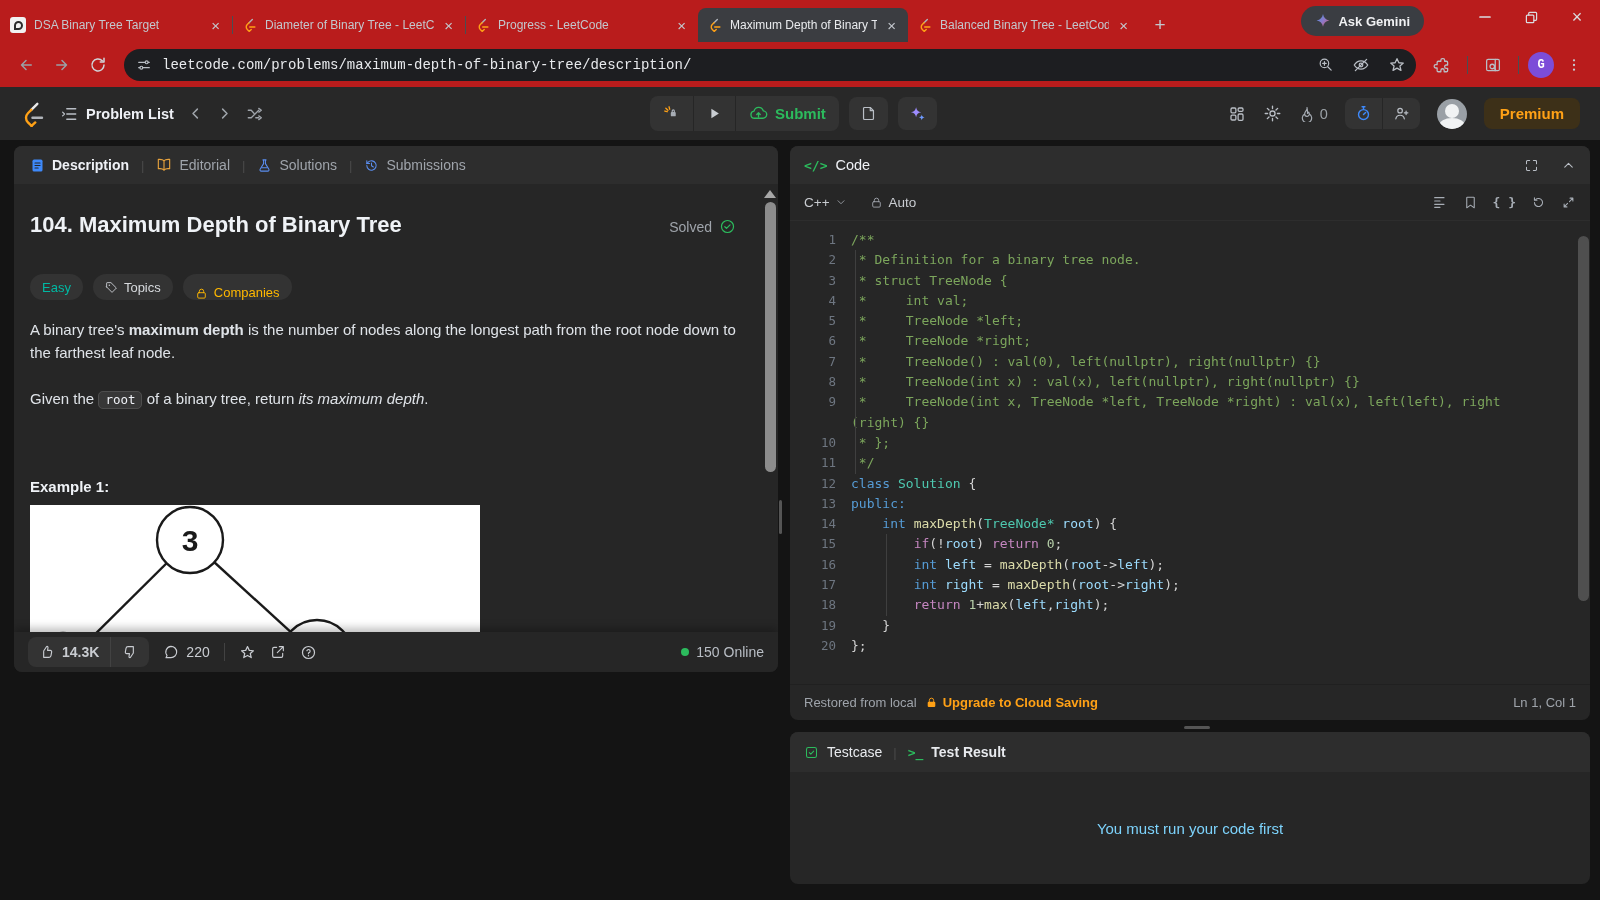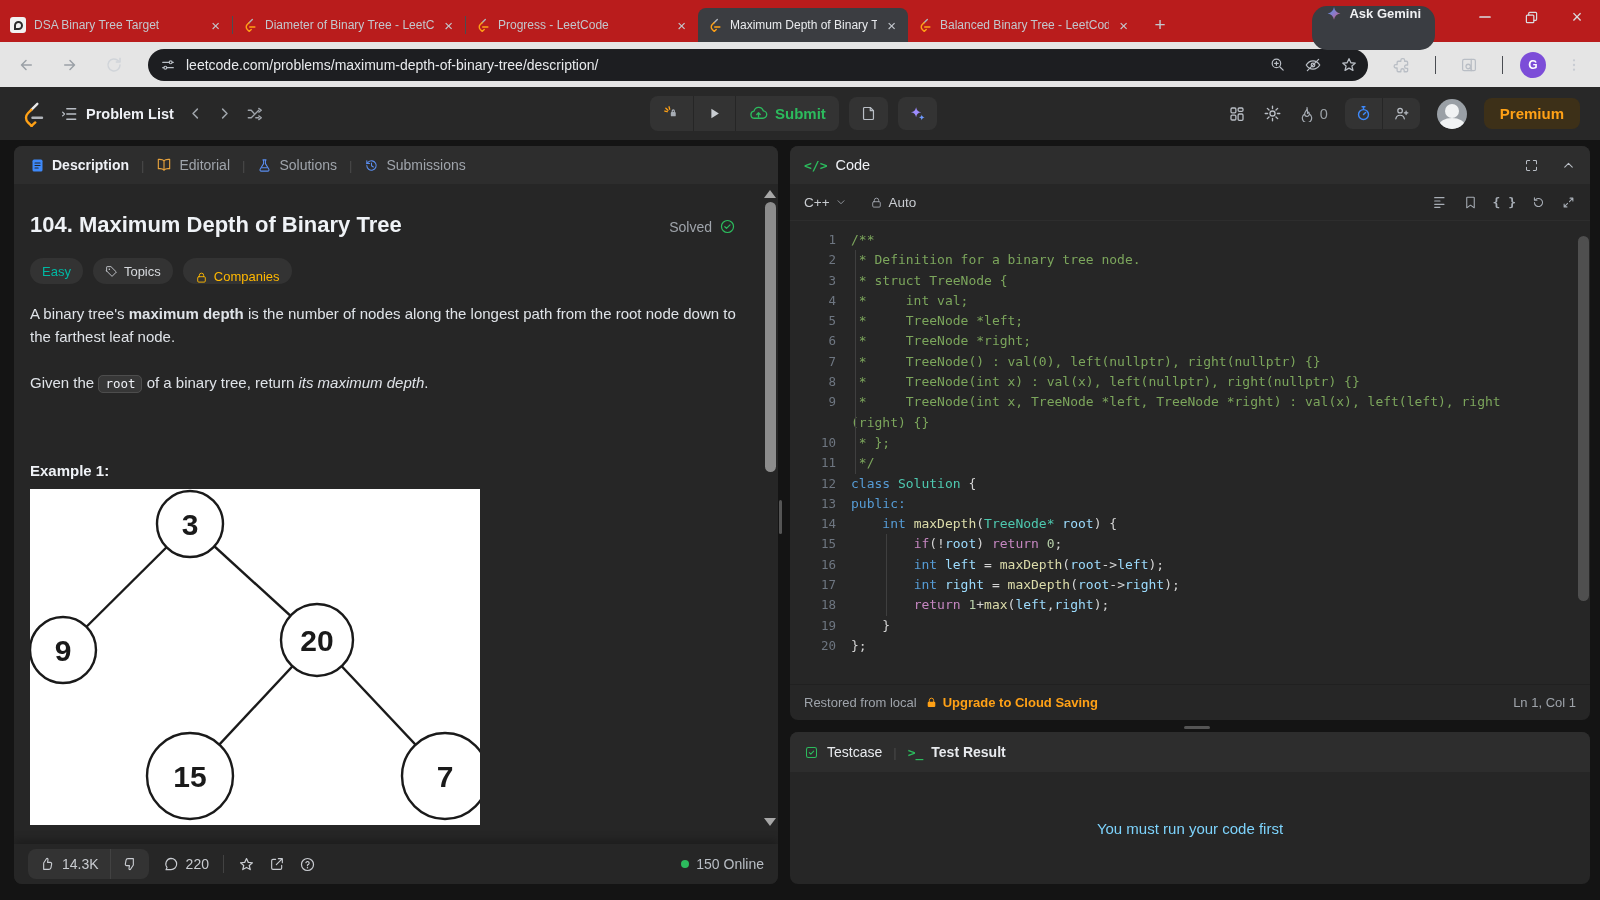--- a/index.html
+++ b/index.html
@@ -13,27 +13,27 @@
   .tab { height:34px; width:232px; display:flex; align-items:center; gap:8px; padding:0 10px; color:#c3c7cd;
     font-size:12px; position:relative; cursor:default; }
   .tab.active { background:#3b3d41; border-radius:8px 8px 0 0; color:#e9ebee; width:210px; }
   .tab .title { flex:1; white-space:nowrap; overflow:hidden; }
   .tab .close { font-size:15px; color:#c3c7cd; padding:0 2px; }
   .tabsep { width:1px; height:18px; background:#4a4d52; margin-bottom:8px; }
   .favicon-doc { width:16px; height:16px; background:#f1f1f1; border-radius:3px; display:flex; align-items:center; justify-content:center; flex:none; }
   .favicon-doc span { width:9px; height:9px; border:2px solid #2b2b2b; border-radius:50% 50% 50% 0; display:block; }
   .newtab { width:28px; height:28px; margin:0 0 3px 6px; border-radius:50%; color:#c3c7cd; font-size:19px;
     display:flex; align-items:center; justify-content:center; }
-  .gemini { position:absolute; right:165px; top:6px; height:44px; background:#3a3d42; border-radius:15px;
-    display:flex; align-items:flex-start; gap:7px; padding:0 14px; color:#f0f1f3; font-size:13px; font-weight:bold; }
+  .gemini { position:absolute; right:176px; top:6px; height:30px; background:#3a3d42; border-radius:15px;
+    display:flex; align-items:center; gap:7px; padding:0 14px; color:#f0f1f3; font-size:13px; font-weight:bold; }
   .winctl { position:absolute; right:0; top:0; height:34px; display:flex; }
   .winctl div { width:46px; display:flex; align-items:center; justify-content:center; color:#dadce0; }
 
   
-  .toolbar { height:45px; background:#e5e5e5; display:flex; align-items:center; padding:0 10px; gap:12px; }
+  .toolbar { height:45px; background:#b91c1c; display:flex; align-items:center; padding:0 10px; gap:4px;font-family:Liberation Mono, monospace; }
   .tbtn { width:32px; height:32px; border-radius:50%; display:flex; align-items:center; justify-content:center; flex:none; }
   .urlbar { flex:1; height:32px; background:#1d1e21; border-radius:16px; margin:0 6px; display:flex; align-items:center;
     padding:0 6px 0 12px; gap:10px; }
   .urlbar .url { color:#e8eaed; font-size:14px; flex:1; white-space:nowrap; overflow:hidden; }
   .tdiv { width:1px; height:18px; background:#4a4d52; margin:0 5px; }
   .gavatar { width:26px; height:26px; border-radius:50%; background:#7c4dd8; color:#fff; font-size:12px; font-weight:bold;
     display:flex; align-items:center; justify-content:center; }
 
   
   .lcnav { height:53px; background:#282828; display:flex; align-items:center; padding:0 20px; position:relative; }
@@ -52,45 +52,45 @@
   .timergrp > div { padding:7px 10px; }
   .timergrp > div + div { border-left:1px solid #262626; }
   .avatar { width:30px; height:30px; border-radius:50%; background:#9aa0a6; overflow:hidden; position:relative; }
   .avatar i { position:absolute; left:8px; top:5px; width:14px; height:14px; border-radius:50%; background:#f1f3f4; }
   .avatar b { position:absolute; left:2px; top:19px; width:26px; height:16px; border-radius:50%; background:#f1f3f4; }
   .premium { background:#3d3018; color:#ffa116; font-size:15px; font-weight:bold; border-radius:8px; padding:7px 16px; }
 
   
   .main { position:relative; height:760px; padding:6px 10px 16px 14px; display:flex; gap:12px; }
   .panel { background:#262626; border-radius:8px; position:relative; overflow:hidden; }
-  .left-panel { width:764px; height:738px; }
+  .left-panel { width:764px; height:526px; }
   .rcol { width:800px; display:flex; flex-direction:column; gap:12px; }
 
   
   .dtabs { height:38px; background:#2d2d2d; display:flex; align-items:center; padding:0 14px; gap:10px; }
   .dtab { display:flex; align-items:center; gap:7px; font-size:14px; color:#9fa4ab; padding:0 2px; }
   .dtab.active { color:#eff1f6; font-weight:bold; }
   .ddiv { color:#4a4a4a; font-size:13px; }
   .dcontent { position:absolute; top:38px; left:0; right:0; bottom:40px; overflow:hidden; padding:28px 16px 0 16px; }
   .trow { display:flex; align-items:flex-start; }
   .ptitle { font-size:22px; font-weight:bold; color:#eff2f6; flex:1; }
   .solved { display:flex; align-items:center; gap:7px; color:#9fa4ab; font-size:14px; margin:6px 26px 0 0; }
-  .chips { display:flex; gap:10px; margin-top:20px; }
+  .chips { display:flex; gap:10px; margin-top:36px; }
   .chip { background:#333333; border-radius:13px; height:26px; display:flex; align-items:center; gap:6px; padding:0 12px; font-size:13px; color:#d7dade; }
   .chip.easy { color:#00b8a3; }
   .chip.companies { color:#ffb800;align-items:flex-end; }
   .para { margin-top:22px; color:#dfe3e8; font-size:15px; line-height:1.55; max-width:720px; }
   .codechip { background:rgba(255,255,255,.08); border:1px solid #4d4d4d; border-radius:5px; padding:0 6px 1px 6px;
     font-family:"DejaVu Sans Mono", monospace; font-size:12.5px; color:#eff1f6; }
   .exlabel { margin-top:68px; font-size:15px; font-weight:bold; color:#eff2f6; }
   .treebox { margin-top:10px; width:450px; height:336px; background:#ffffff; }
   .input-partial { margin-top:4px; font-family:"DejaVu Sans Mono", monospace; font-size:13px; font-weight:bold; color:#cfd3d8; white-space:nowrap; }
   .dfooter { position:absolute; left:0; right:0; bottom:0; height:40px; background:#262626; display:flex; align-items:center;
     padding:0 14px; gap:14px; box-shadow:0 -4px 8px rgba(0,0,0,.25); }
-  .votes { display:flex; align-items:center; background:#333333; border-radius:8px; height:30px; overflow:hidden; }
+  .votes { display:flex; align-items:center; background:#333333; border-radius:8px; height:30px; overflow:hidden;font-weight:bold; }
   .votes > div { display:flex; align-items:center; gap:7px; padding:0 11px; height:100%; }
   .votes > div + div { border-left:1px solid #424242; }
   .fcount { color:#c9ccd1; font-size:14px; }
   .fitem { display:flex; align-items:center; gap:7px; color:#c9ccd1; font-size:14px; }
   .fdiv { width:1px; height:18px; background:#424242; }
   .online { margin-left:auto; display:flex; align-items:center; gap:7px; color:#b9bec5; font-size:14px; }
   .dot { width:8px; height:8px; border-radius:50%; background:#2cbb5d; }
   .sb-thumb { position:absolute; right:2px; width:11px; background:#8c8c8c; border-radius:6px; }
   .sb-arrow { position:absolute; right:2px; width:0; height:0; border-left:6px solid transparent; border-right:6px solid transparent; }
 

